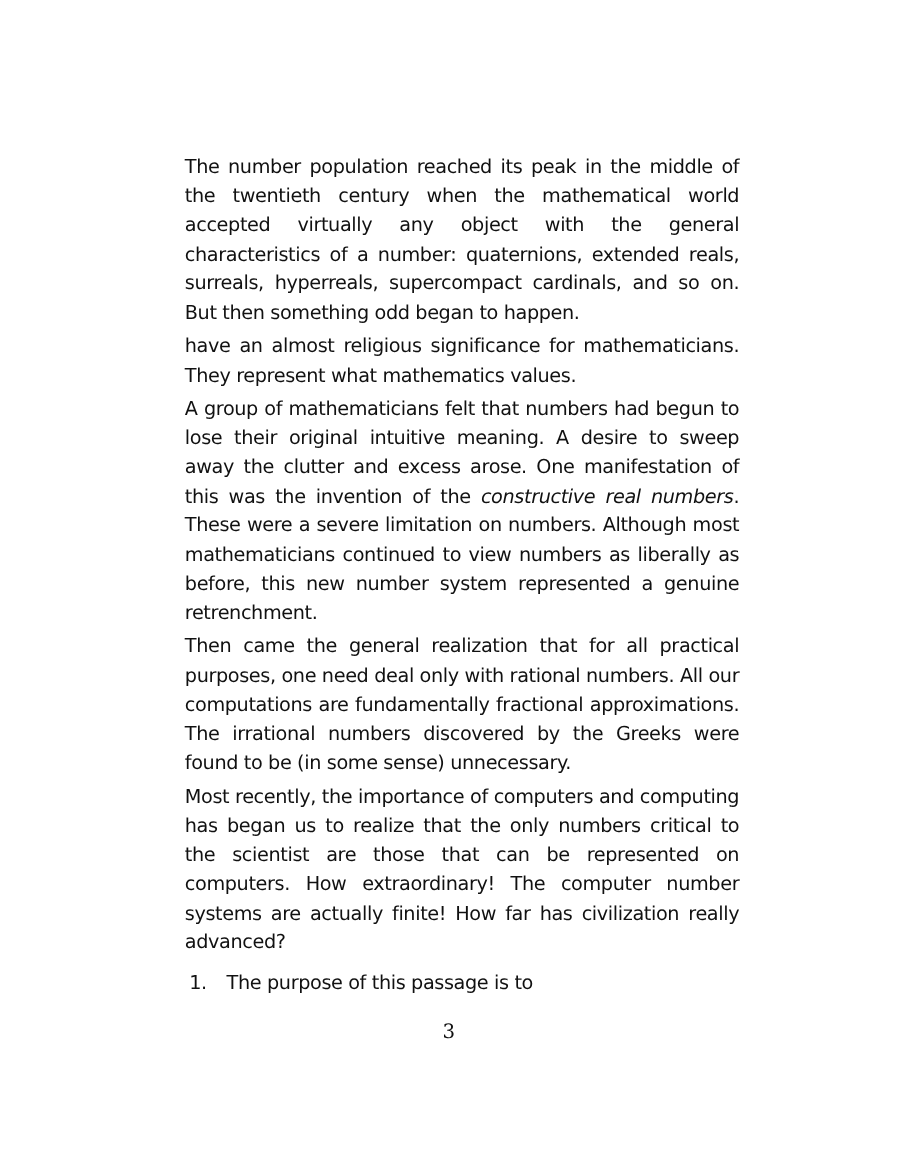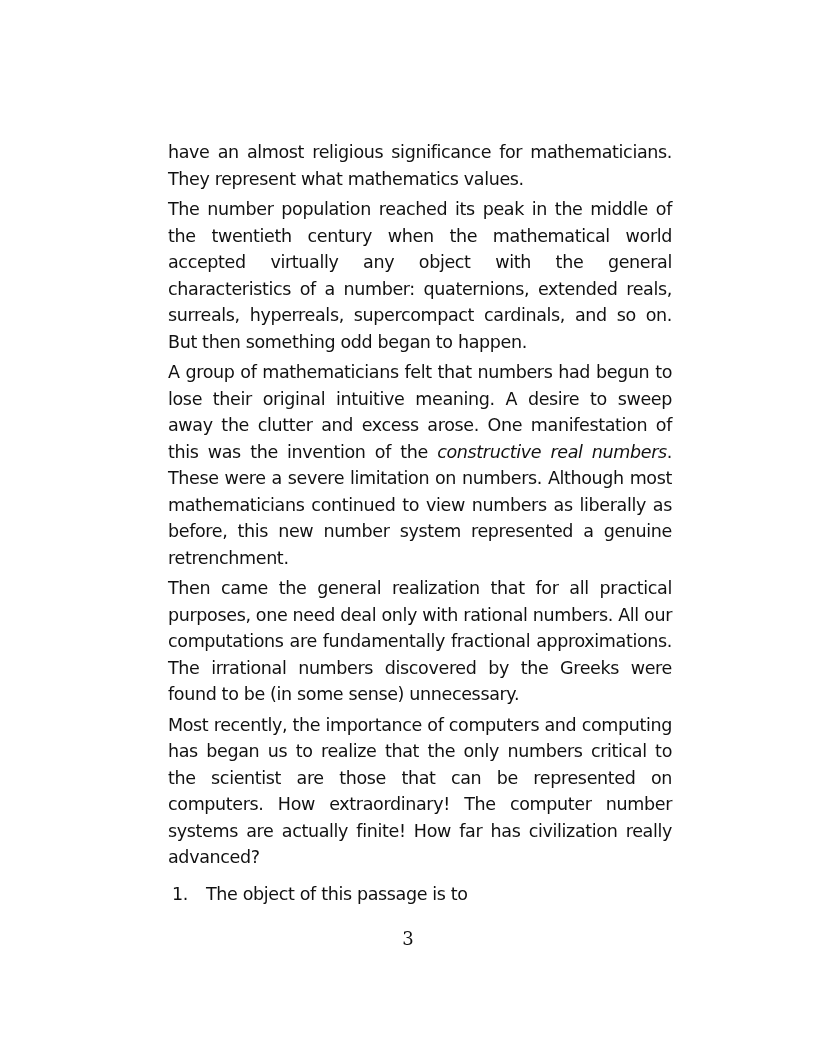--- a/index.html
+++ b/index.html
@@ -33,24 +33,24 @@
       font-family: "DejaVu Serif", serif;
       font-size: 18px;
       color: #111111;
     }
     em { font-style: oblique; }
   </style>
 </head>
 <body>
 
 <div class="page">
+  <p class="para">The number population reached its peak in the middle of the twentieth century when the mathematical world accepted virtually any object with the general characteristics of a number: quaternions, extended reals, surreals, hyperreals, supercompact cardinals, and so on. But then something odd began to happen.</p>
   <p class="para">have an almost religious significance for mathematicians. They represent what mathematics values.</p>
-  <p class="para">The number population reached its peak in the middle of the twentieth century when the mathematical world accepted virtually any object with the general characteristics of a number: quaternions, extended reals, surreals, hyperreals, supercompact cardinals, and so on. But then something odd began to happen.</p>
   <p class="para"><span>A group of mathematicians felt that numbers had begun to lose their original intuitive meaning. A desire to sweep away the clutter and excess arose. One manifestation of this was the invention of the </span><em>constructive real numbers</em><span>. These were a severe limitation on numbers. Although most mathematicians continued to view numbers as liberally as before, this new number system represented a genuine retrenchment.</span></p>
   <p class="para">Then came the general realization that for all practical purposes, one need deal only with rational numbers. All our computations are fundamentally fractional approximations. The irrational numbers discovered by the Greeks were found to be (in some sense) unnecessary.</p>
   <p class="para">Most recently, the importance of computers and computing has began us to realize that the only numbers critical to the scientist are those that can be represented on computers. How extraordinary! The computer number systems are actually finite! How far has civilization really advanced?</p>
   <div class="question">
     <span class="q-num">1.</span>
-    <span class="q-text">The object of this passage is to</span>
+    <span class="q-text">The purpose of this passage is to</span>
   </div>
 </div>
 
 <div class="page-number">3</div>
 
 </body></html>

